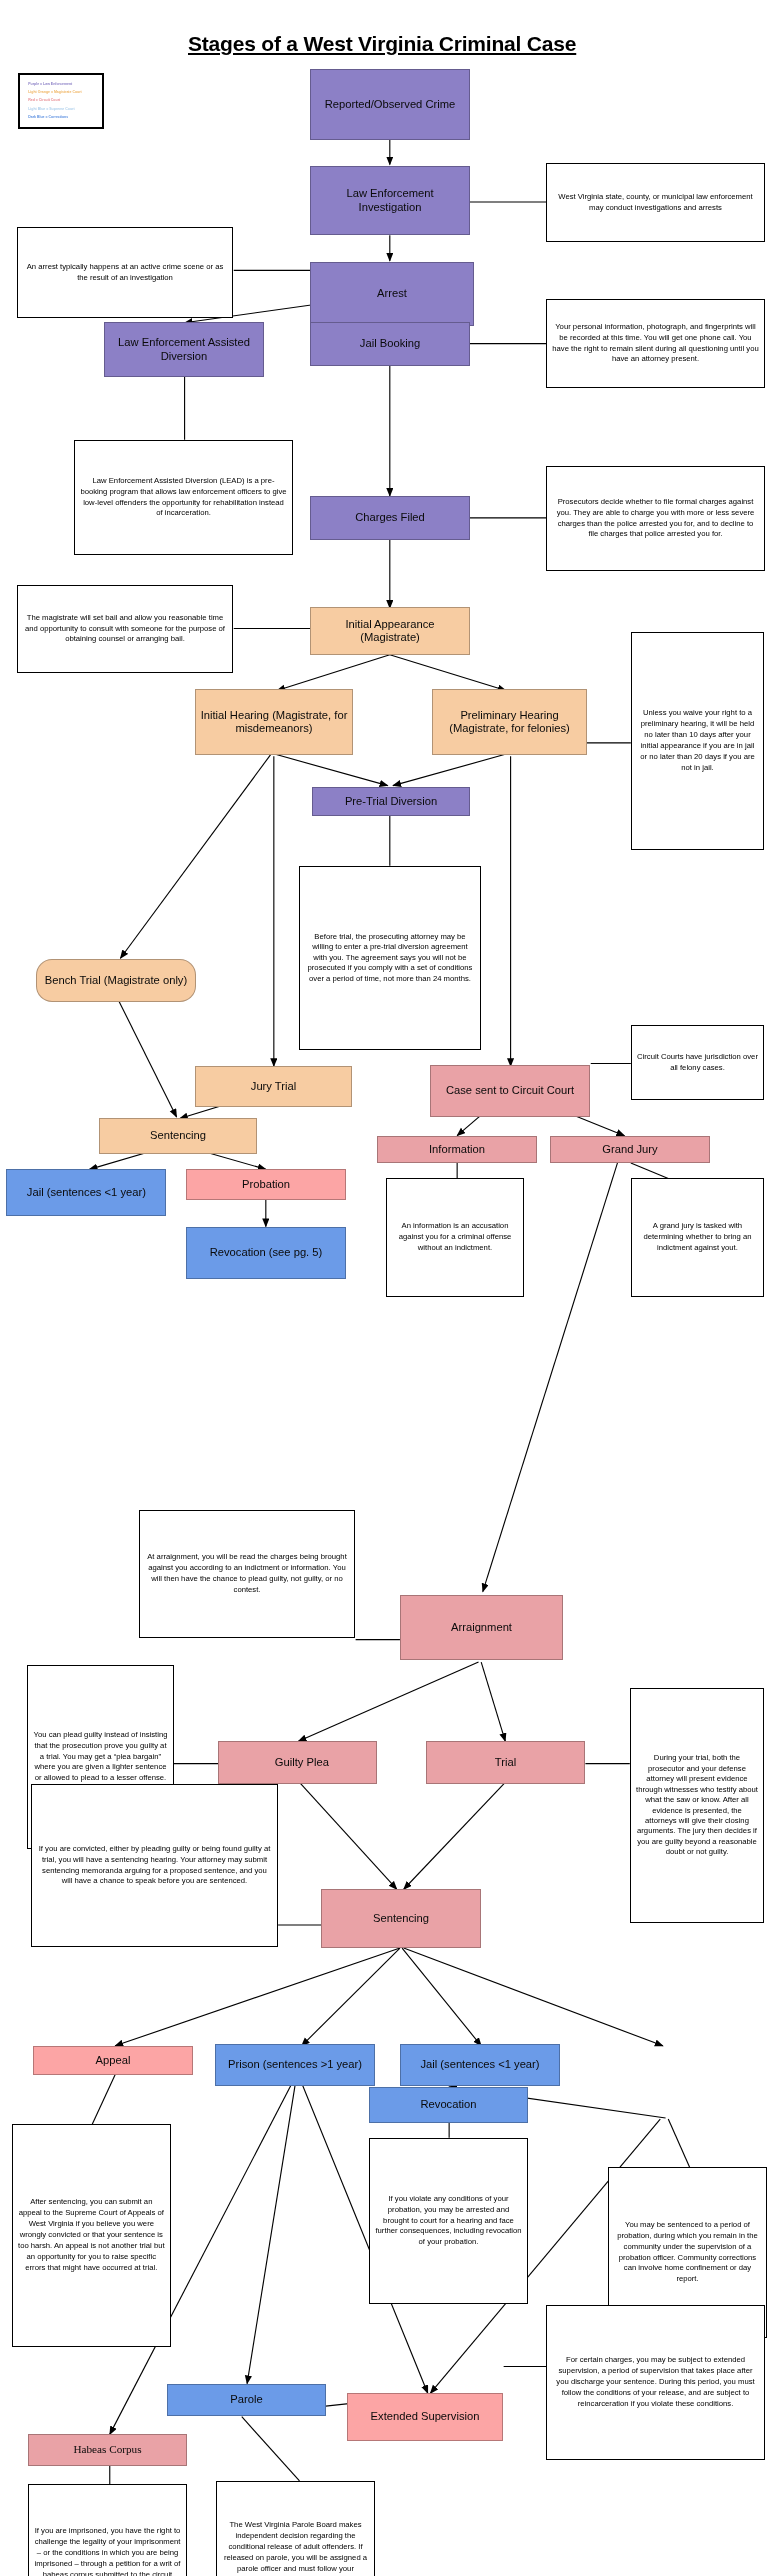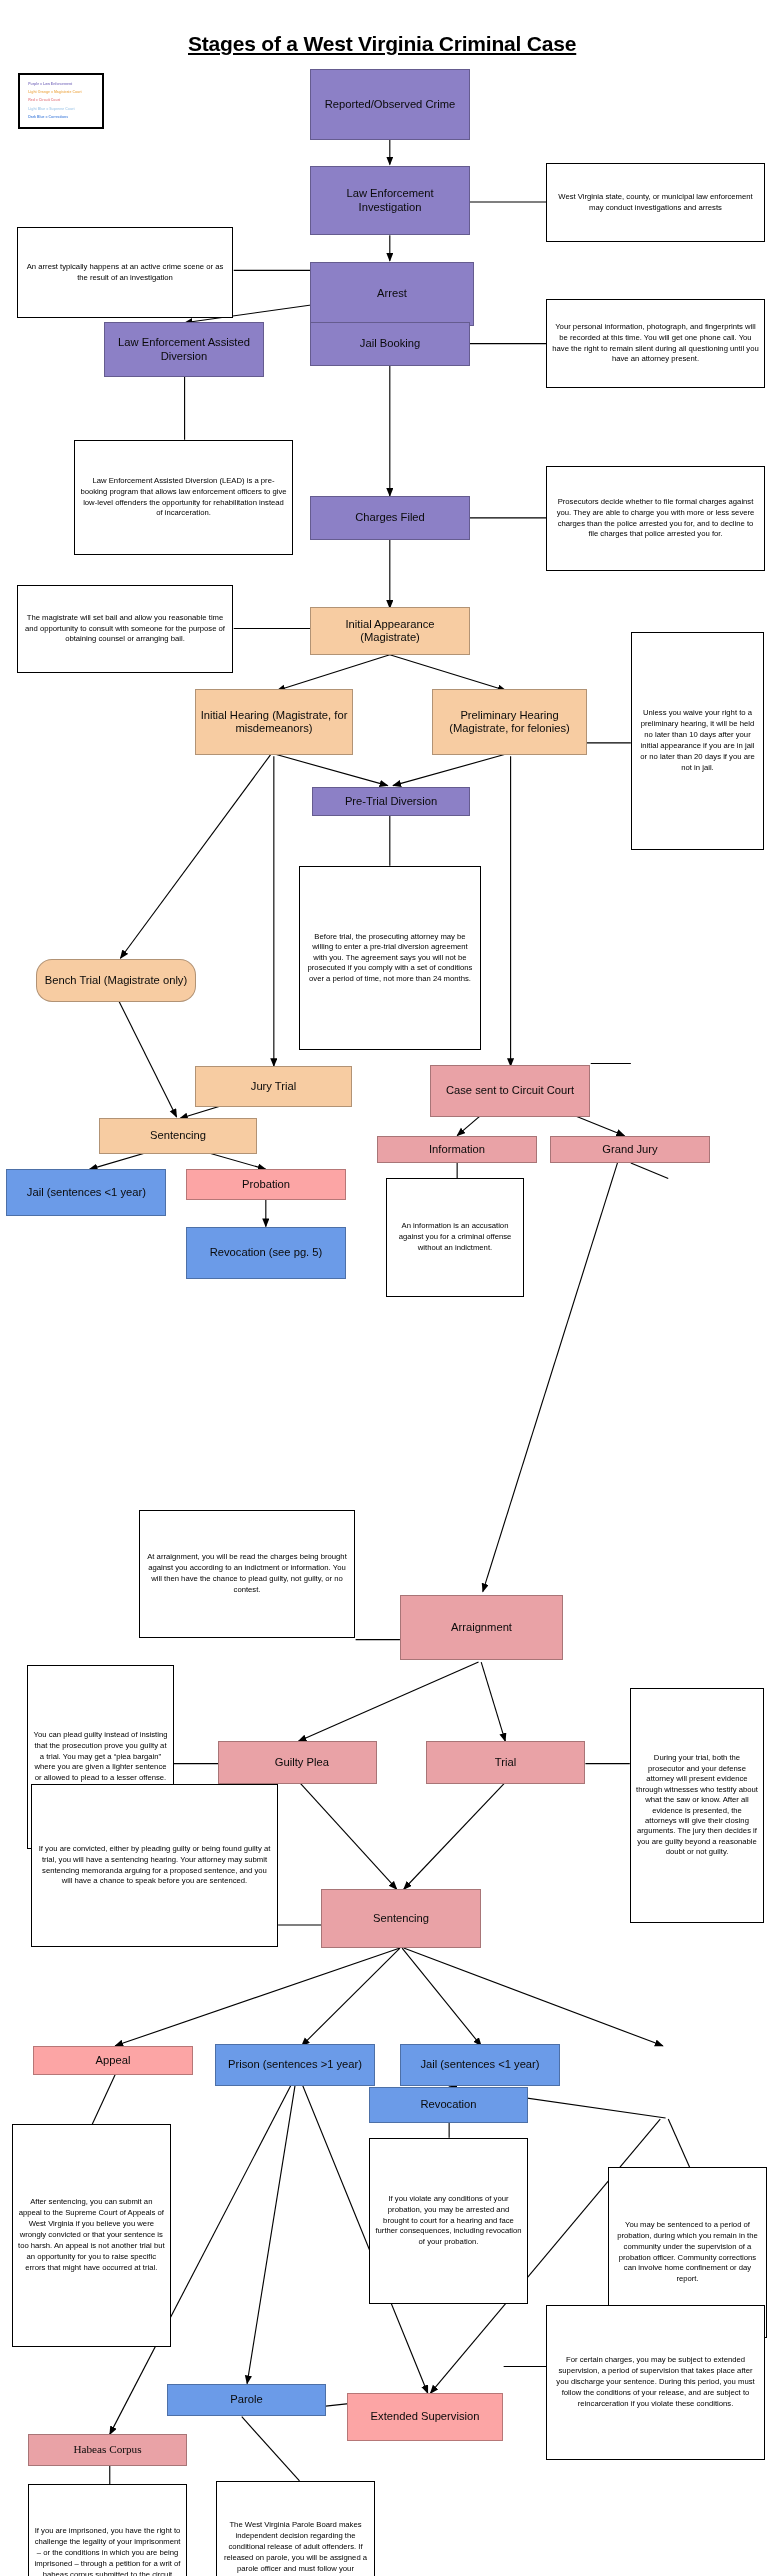--- a/index.html
+++ b/index.html
@@ -232,35 +232,37 @@
   <div class="node purple" style="left:312px; top:787px; width:158px; height:29px;">Pre-Trial Diversion</div>
 
   <div class="note tight" style="left:299px; top:866px; width:182px; height:184px;">Before trial, the prosecuting attorney may be willing to enter a pre-trial diversion agreement with you. The agreement says you will not be prosecuted if you comply with a set of conditions over a period of time, not more than 24 months.</div>
 
   <div class="node orange" style="left:36px; top:959px; width:160px; height:43px;border-radius:16px;">Bench Trial (Magistrate only)</div>
 
   <div class="node orange" style="left:195px; top:1066px; width:157px; height:41px;">Jury Trial</div>
 
   <div class="node red" style="left:430px; top:1065px; width:160px; height:52px;">Case sent to Circuit Court</div>
 
+  <div class="note" style="left:631px; top:1025px; width:133px; height:75px;">Circuit Courts have jurisdiction over all felony cases.</div>
 
   <div class="node orange" style="left:99px; top:1118px; width:158px; height:36px;">Sentencing</div>
 
   <div class="node dblue" style="left:6.4px; top:1169px; width:160px; height:47px;">Jail (sentences &lt;1 year)</div>
 
   <div class="node lblue" style="left:186px; top:1169px; width:160px; height:31px;">Probation</div>
 
   <div class="node dblue" style="left:186px; top:1227px; width:160px; height:52px;">Revocation (see pg. 5)</div>
 
   <div class="node red" style="left:377px; top:1136px; width:160px; height:27px;">Information</div>
 
   <div class="node red" style="left:550px; top:1136px; width:160px; height:27px;">Grand Jury</div>
 
   <div class="note" style="left:386px; top:1178px; width:138px; height:119px;">An information is an accusation against you for a criminal offense without an indictment.</div>
 
+  <div class="note" style="left:631px; top:1178px; width:133px; height:119px;">A grand jury is tasked with determining whether to bring an indictment against yout.</div>
 
   <div class="note" style="left:139px; top:1510px; width:216px; height:128px;">At arraignment, you will be read the charges being brought against you according to an indictment or information. You will then have the chance to plead guilty, not guilty, or no contest.</div>
 
   <div class="node red" style="left:400px; top:1595px; width:163px; height:65px;">Arraignment</div>
 
   <div class="note" style="left:27px; top:1665px; width:147px; height:184px;">You can plead guilty instead of insisting that the prosecution prove you guilty at a trial. You may get a “plea bargain” where you are given a lighter sentence or allowed to plead to a lesser offense.</div>
 
   <div class="node red" style="left:218px; top:1741px; width:159px; height:43px;padding-left:12px;">Guilty Plea</div>
 
   <div class="node red" style="left:426px; top:1741px; width:159px; height:43px;">Trial</div>

